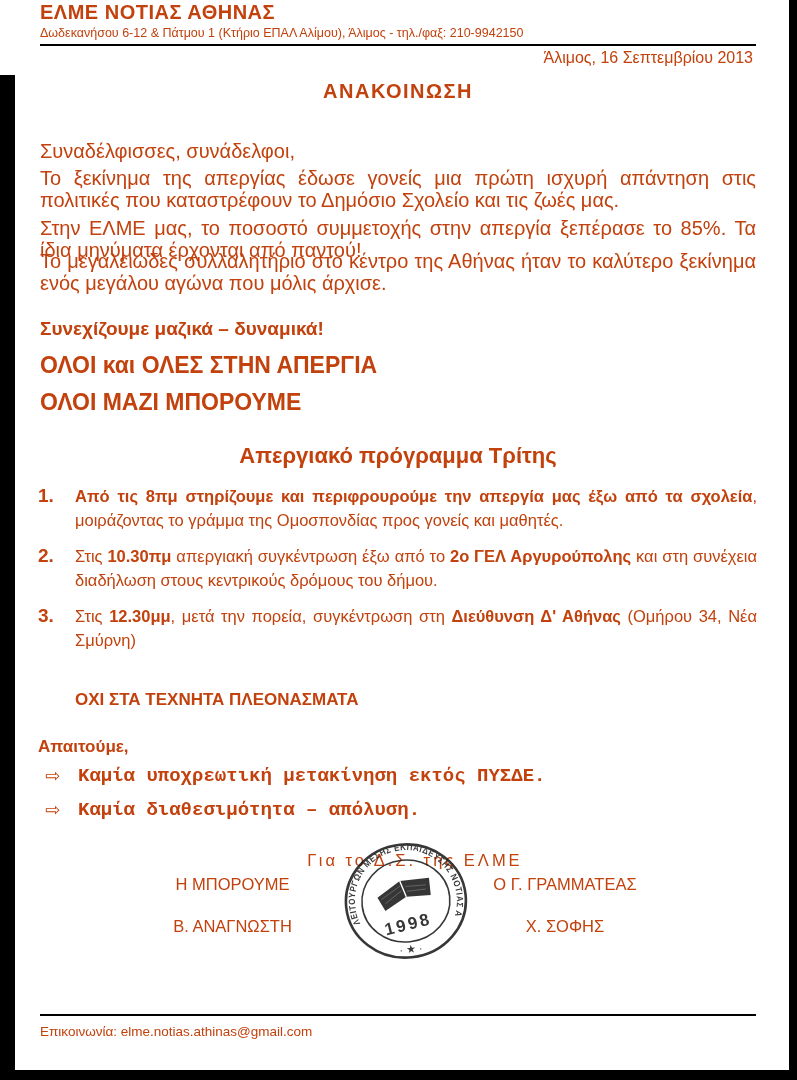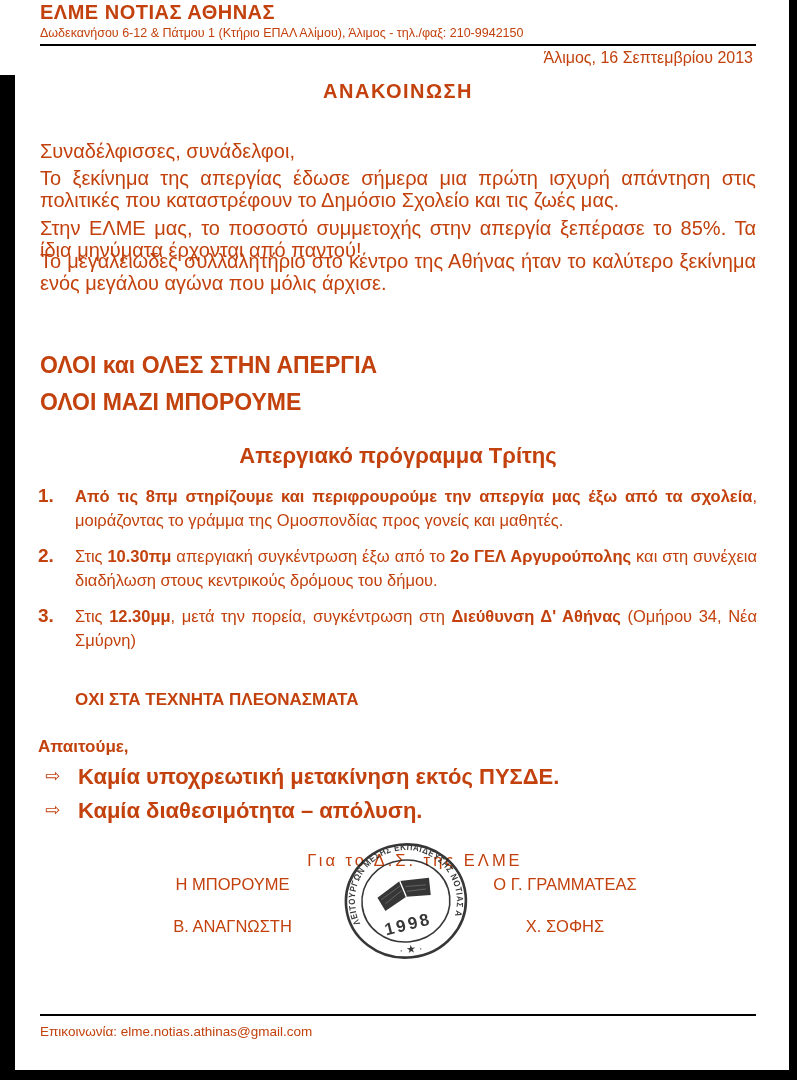--- a/index.html
+++ b/index.html
@@ -49,21 +49,21 @@
   .pbody .b{font-weight:bold;}
 
   .sub-slogan{left:75px;font-size:17px;font-weight:bold;}
   #sub-slogan-0{top:659px;}
   #sub-slogan-1{top:690px;}
 
   #demands-heading{left:38px;top:737px;font-size:17px;font-weight:bold;}
   #demand-items{left:45px;top:766px;width:700px;}
   .demand{display:flex;margin-bottom:13px;}
   .arrow{flex:0 0 33px;font-size:18px;line-height:21px;}
-  .dtext{font-size:22px;font-weight:bold;line-height:21px;}
+  .dtext{font-size:19px;font-weight:bold;line-height:21px;font-family:Liberation Mono, monospace;}
 
   #sig-for-line{left:40px;top:851px;width:750px;text-align:center;
     font-size:16.5px;letter-spacing:3px;}
   .sig-col{text-align:center;font-size:16.5px;}
   #sig-role-left{left:150px;top:875px;width:165px;}
   #sig-name-left{left:150px;top:917px;width:165px;}
   #sig-role-right{left:470px;top:875px;width:190px;}
   #sig-name-right{left:470px;top:917px;width:190px;}
 
   #union-stamp{left:343px;top:842px;width:126px;height:120px;}
@@ -77,24 +77,25 @@
 <div id="page">
 
   <div class="abs" id="org-name">ΕΛΜΕ ΝΟΤΙΑΣ ΑΘΗΝΑΣ</div>
   <div class="abs" id="address-line">Δωδεκανήσου 6-12 &amp; Πάτμου 1 (Κτήριο ΕΠΑΛ Αλίμου), Άλιμος - τηλ./φαξ: 210-9942150</div>
   <div class="abs" id="header-rule"></div>
   <div class="abs" id="dateline">Άλιμος, 16 Σεπτεμβρίου 2013</div>
 
   <div class="abs" id="page-title">ΑΝΑΚΟΙΝΩΣΗ</div>
 
   <div class="abs para" id="salutation">Συναδέλφισσες, συνάδελφοι,</div>
-  <div class="abs para" id="para-1">Το ξεκίνημα της απεργίας έδωσε σήμερα μια πρώτη ισχυρή απάντηση στις πολιτικές που καταστρέφουν το Δημόσιο Σχολείο και τις ζωές μας.</div>
+  <div class="abs para" id="para-1">Το ξεκίνημα της απεργίας έδωσε γονείς μια πρώτη ισχυρή απάντηση στις πολιτικές που καταστρέφουν το Δημόσιο Σχολείο και τις ζωές μας.</div>
   <div class="abs para" id="para-2">Στην ΕΛΜΕ μας, το ποσοστό συμμετοχής στην απεργία ξεπέρασε το 85%. Τα ίδια μηνύματα έρχονται από παντού!</div>
   <div class="abs para" id="para-3">Το μεγαλειώδες συλλαλητήριο στο κέντρο της Αθήνας ήταν το καλύτερο ξεκίνημα ενός μεγάλου αγώνα που μόλις άρχισε.</div>
 
+  <div class="abs" id="slogan-1">Συνεχίζουμε μαζικά – δυναμικά!</div>
   <div class="abs" id="slogan-2">ΟΛΟΙ και ΟΛΕΣ ΣΤΗΝ ΑΠΕΡΓΙΑ</div>
   <div class="abs" id="slogan-3">ΟΛΟΙ ΜΑΖΙ ΜΠΟΡΟΥΜΕ</div>
 
   <div class="abs" id="program-heading">Απεργιακό πρόγραμμα Τρίτης</div>
   <div class="abs" id="program-items">
       <div class="pitem">
         <span class="pnum">1.</span>
         <div class="pbody"><span class="b">Από τις 8πμ στηρίζουμε και περιφρουρούμε την απεργία μας έξω από τα σχολεία</span><span>, μοιράζοντας το γράμμα της Ομοσπονδίας προς γονείς και μαθητές.</span></div>
       </div>
       <div class="pitem">

